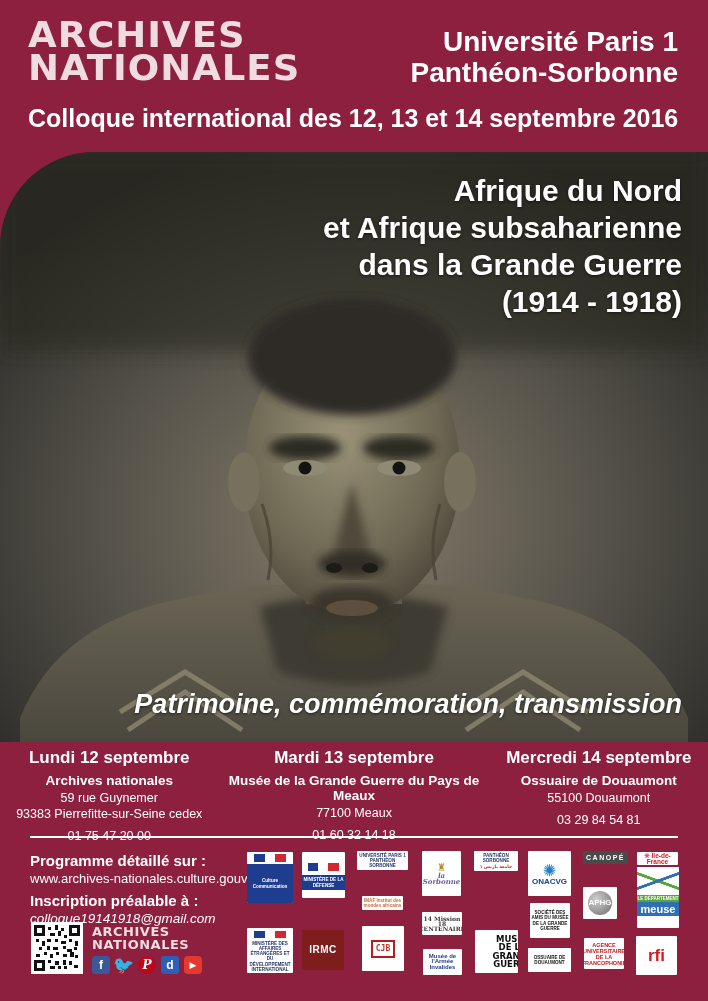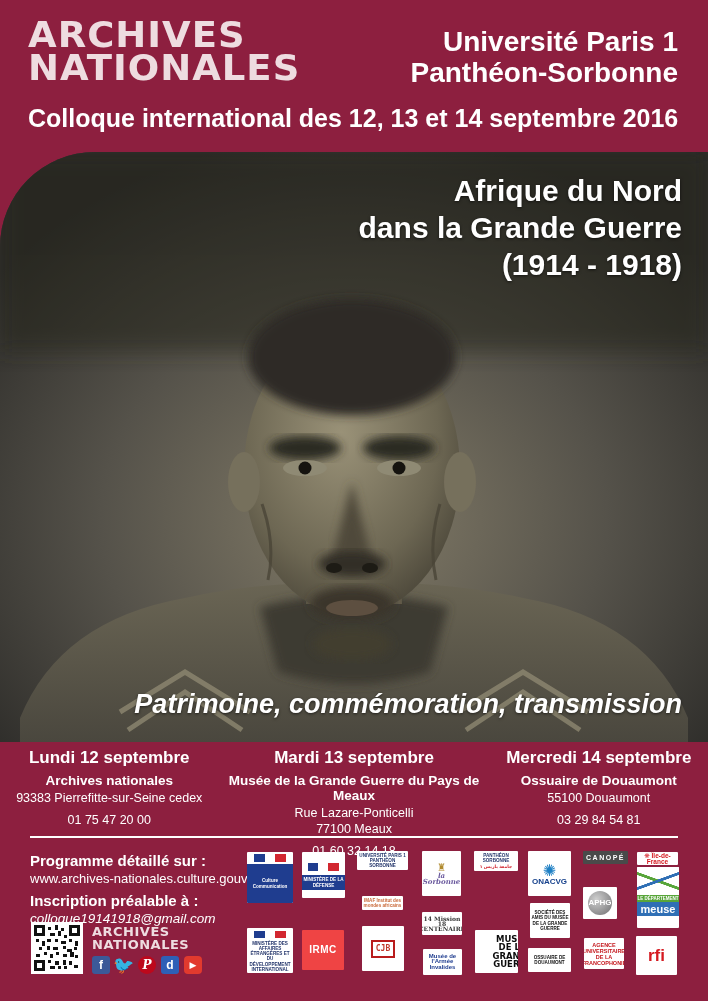--- a/index.html
+++ b/index.html
@@ -53,21 +53,21 @@
 
   
   .plogo{position:absolute;background:#fff;border-radius:1px;overflow:hidden;
          display:flex;flex-direction:column;align-items:center;justify-content:center;
          text-align:center;color:#23356b;font-size:4.6px;line-height:5.2px;padding:1px;
          box-sizing:border-box;font-weight:bold;}
   .flagbar{width:70%;height:8px;margin-bottom:2px;
            background:linear-gradient(90deg,#1f3d8f 33%,#fff 33% 66%,#d22730 66%);}
   .blueblock{background:#1f3d8f;color:#fff;width:100%;padding:2px 0;}
   .p-rfi span{color:#d51920;font-size:17px;line-height:17px;font-weight:900;}
-  .p-irmc{background:#ef4444;color:#fff;}
+  .p-irmc{background:#7f1d1d;color:#fff;}
   .p-irmc span{font-size:10px;letter-spacing:.5px;}
   .p-canope{background:#4a4a4a;color:#fff;}
   .p-canope span{font-size:7px;letter-spacing:1.5px;}
   .p-cjb span{color:#c0392b;border:2px solid #b91c1c;padding:3px;font-size:8px;
               font-family:"DejaVu Sans Mono",monospace;line-height:8px;}
   .p-mgg span{color:#0d0d0d;font-size:8.5px;line-height:8.5px;font-weight:900;
               font-family:"DejaVu Sans",sans-serif;padding-left:32px;}
   .p-onacvg .emb{color:#1d7fc4;font-size:16px;line-height:16px;}
   .p-onacvg span.lbl{font-size:8px;color:#16418c;}
   .p-idf span{color:#d51920;font-size:6.5px;}
@@ -157,37 +157,38 @@
     <ellipse cx="334" cy="416" rx="8" ry="5" fill="#1d1b15"></ellipse>
     <ellipse cx="370" cy="416" rx="8" ry="5" fill="#1d1b15"></ellipse>
 
     <ellipse cx="352" cy="452" rx="42" ry="17" fill="#3a352b" filter="url(#soft)"></ellipse>
     <ellipse cx="352" cy="456" rx="26" ry="8" fill="#5d4f40"></ellipse>
 
     <ellipse cx="352" cy="492" rx="40" ry="16" fill="#45402f" opacity=".7" filter="url(#soft)"></ellipse>
   </svg>
   <div class="abs main-title">
     <div>Afrique du Nord</div>
+    <div>et Afrique subsaharienne</div>
     <div>dans la Grande Guerre</div>
     <div>(1914 - 1918)</div>
   </div>
   <div class="abs tagline">Patrimoine, commémoration, transmission</div>
 </div>
 
 <div class="abs venues">
   <div class="venue">
     <div class="v-day">Lundi 12 septembre</div>
     <div class="v-name">Archives nationales</div>
+    <div class="v-line">59 rue Guynemer</div>
     <div class="v-line">93383 Pierrefitte-sur-Seine cedex</div>
     <div class="v-phone">01 75 47 20 00</div>
   </div>
   <div class="venue mid">
     <div class="v-day">Mardi 13 septembre</div>
     <div class="v-name">Musée de la Grande Guerre du Pays de Meaux</div>
-    <div class="v-line">Rue Lazare-Ponticelli</div>
     <div class="v-line">77100 Meaux</div>
     <div class="v-phone">01 60 32 14 18</div>
   </div>
   <div class="venue">
     <div class="v-day">Mercredi 14 septembre</div>
     <div class="v-name">Ossuaire de Douaumont</div>
     <div class="v-line">55100 Douaumont</div>
     <div class="v-phone">03 29 84 54 81</div>
   </div>
 </div>

